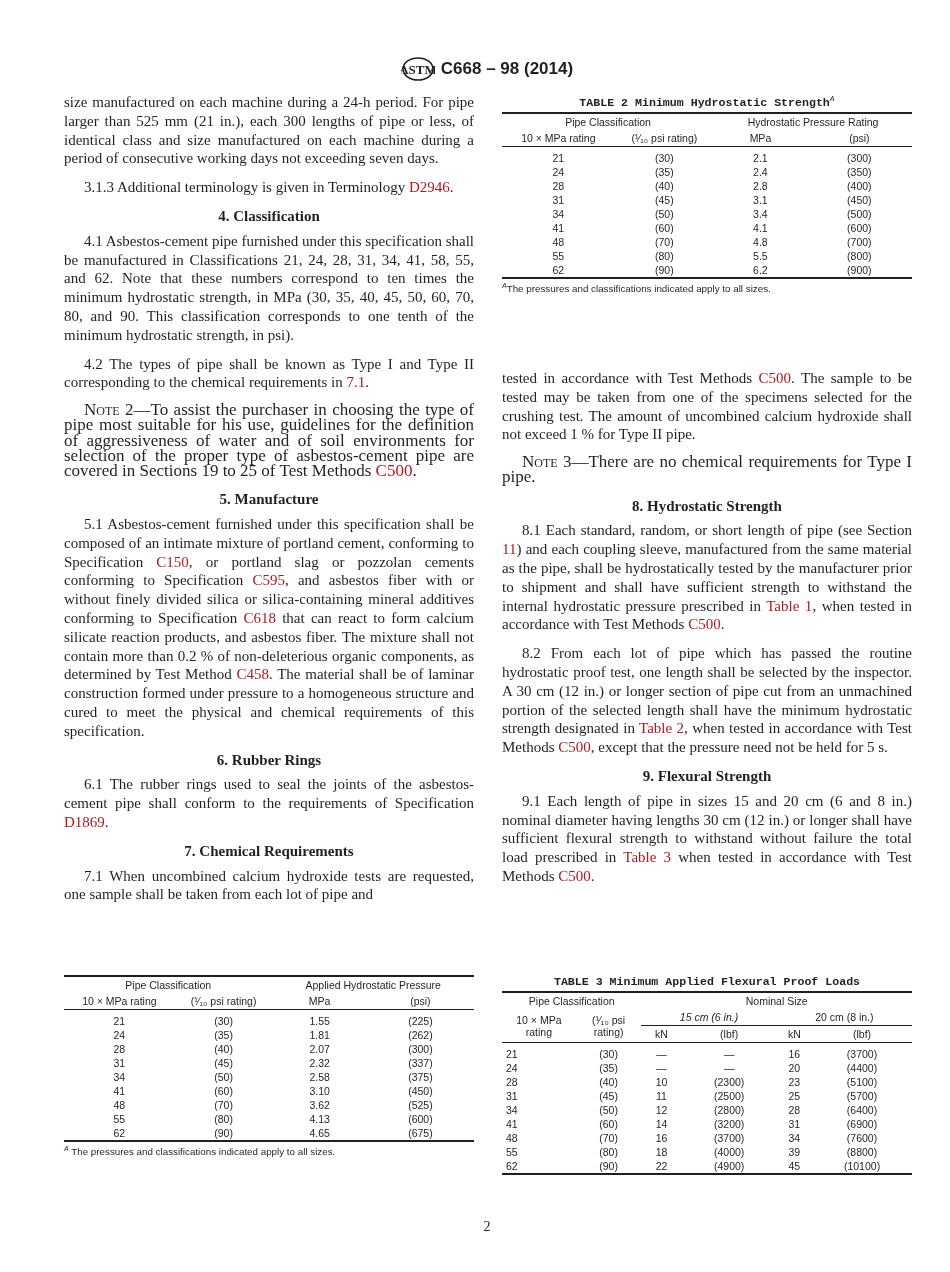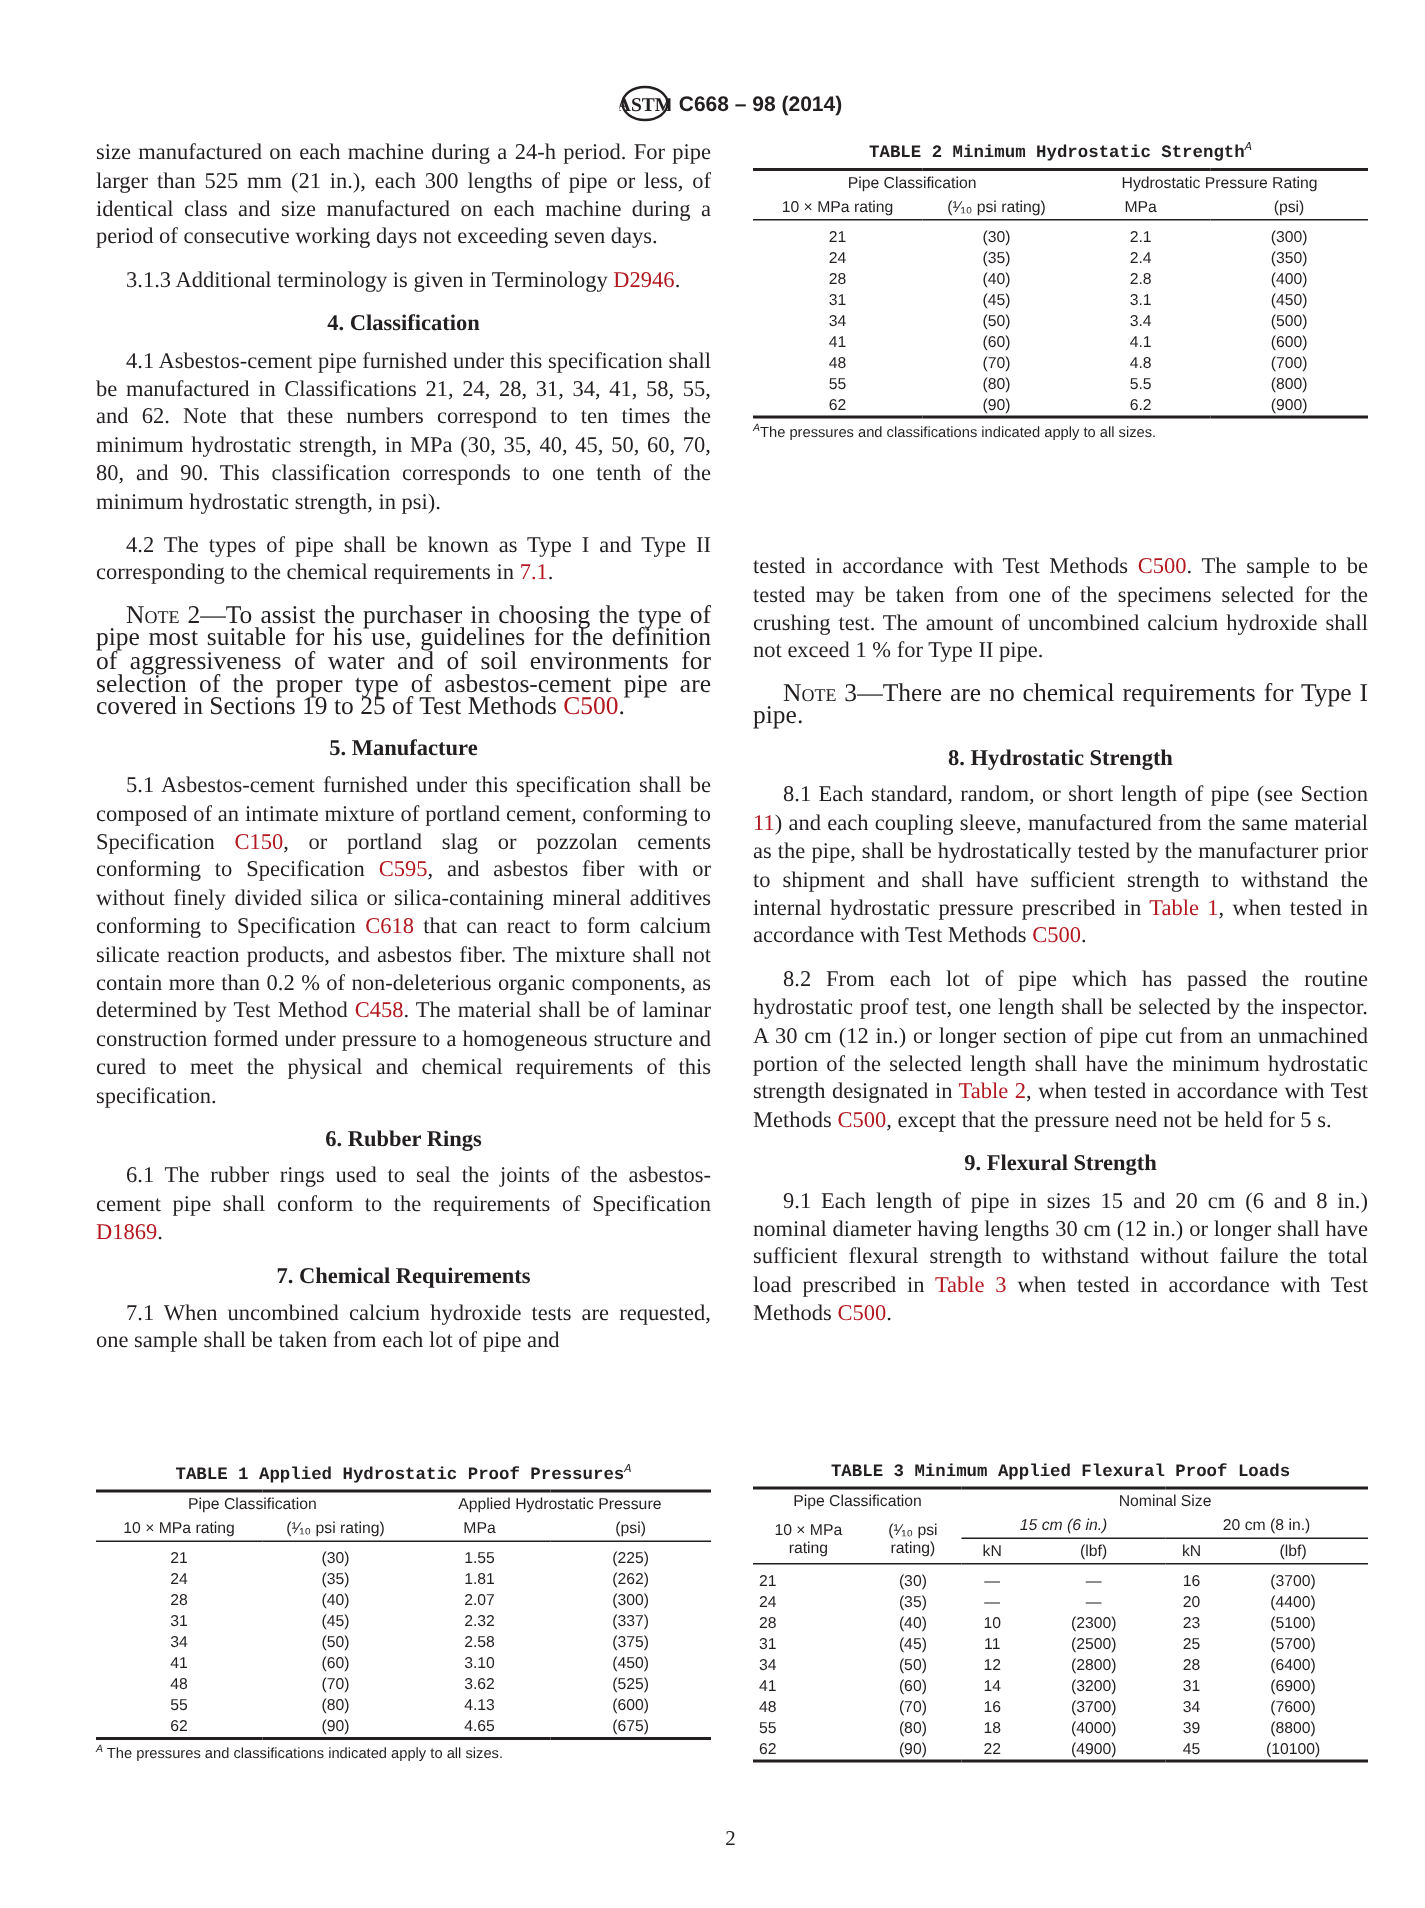--- a/index.html
+++ b/index.html
@@ -2,21 +2,21 @@
 <html><head>
   <meta charset="utf-8">
   <style>
     html, body { margin: 0; padding: 0; background: #ffffff; }
     body { width: 950px; height: 1272px; position: relative; overflow: hidden; color: #231f20; }
     .page { position: absolute; left: 12px; top: 0; width: 950px; height: 940px; }
 
     .header { position: absolute; top: 56px; left: 0; width: 950px; text-align: center; }
     .header-inner { display: inline-flex; align-items: center; gap: 6px; }
     .logo { width: 34px; height: 26px; display: inline-block; }
-    .doc-id { font-family: "Liberation Sans", sans-serif; font-weight: bold; font-size: 14px; color: #231f20; }
+    .doc-id { font-family: "Liberation Sans", sans-serif; font-weight: bold; font-size: 17px; color: #231f20; }
 
     .col { position: absolute; top: 93px; width: 410px; font-family: "Liberation Serif", serif; font-size: 15px; line-height: 18.8px; }
     .col-left { left: 52px; }
     .col-right { left: 490px; }
 
     p.para { margin: 0 0 10px 0; text-align: justify; text-indent: 20px; }
     p.para.noindent { text-indent: 0; }
     h3.sec { margin: 0 0 6px 0; font-family: "Liberation Serif", serif; font-size: 15px; font-weight: bold; text-align: center; }
     p.note { margin: 0 0 12px 0; font-size: 17px; line-height: 15.2px; text-align: justify; text-indent: 20px; }
     .note-label { font-variant: small-caps; }
@@ -155,21 +155,20 @@
             <td>(90)</td>
             <td>6.2</td>
             <td>(900)</td>
           </tr>
         </tbody>
     </table>
     <div class="tbl-foot"><sup>A</sup><span>The pressures and classifications indicated apply to all sizes.</span></div>
   </div>
 
   <div class="tbl-wrap" style="left: 52px; top: 975px; width: 410px;">
-    <div class="tbl-title"><span>TABLE 1 Applied Hydrostatic Proof Pressures</span><sup>A</sup></div>
     <table class="t">
       <tbody>
           <tr>
         <th colspan="2">Pipe Classification</th>
         <th colspan="2">Applied Hydrostatic Pressure</th>
       </tr>
       <tr class="hdr-row">
         <th>10 × MPa rating</th>
         <th>(¹⁄₁₀ psi rating)</th>
         <th>MPa</th>

